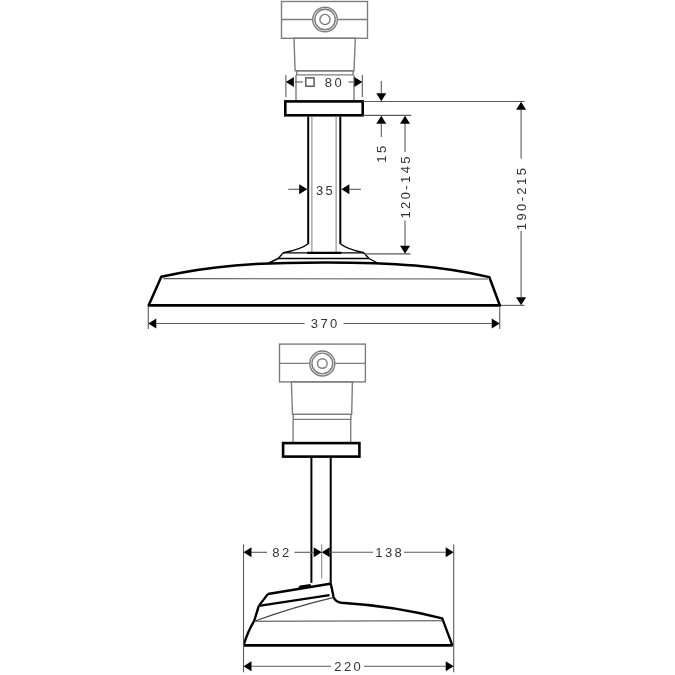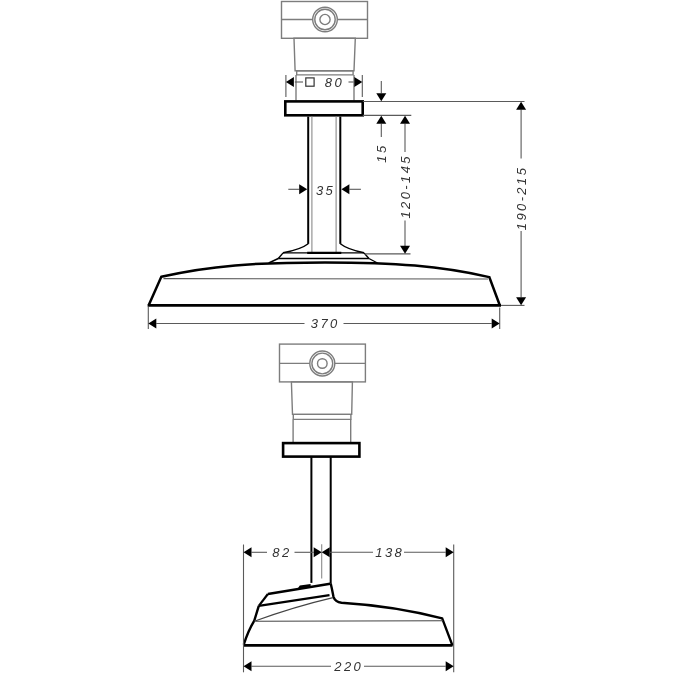--- a/index.html
+++ b/index.html
@@ -1,16 +1,16 @@
 <!DOCTYPE html>
 <html><head>
 <meta charset="utf-8">
 <style>
   html,body{margin:0;padding:0;background:#fff;-webkit-font-smoothing:antialiased;}
-  .wrap{width:675px;height:675px;position:relative;background:#fff;filter:grayscale(1);font-style:italic;}
+  .wrap{width:675px;height:675px;position:relative;background:#fff;filter:grayscale(1);}
   text{font-family:"Liberation Sans",sans-serif;fill:#333;}
   .dim{font-size:13px;letter-spacing:2.4px;}
 </style>
 </head>
 <body>
 <div class="wrap">
 <svg width="675" height="675" viewBox="0 0 675 675">
 <rect x="0" y="0" width="675" height="675" fill="#fff"></rect>
 
 <g fill="none" stroke="#7d7d7d" stroke-width="1.4">

